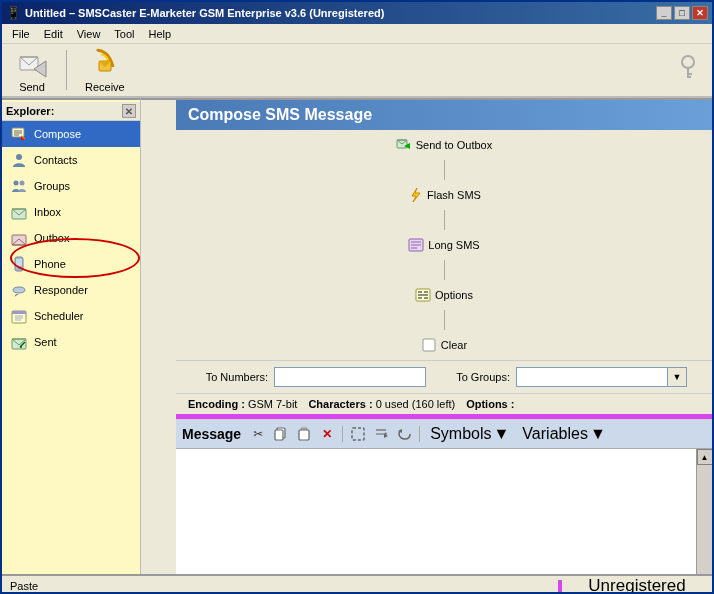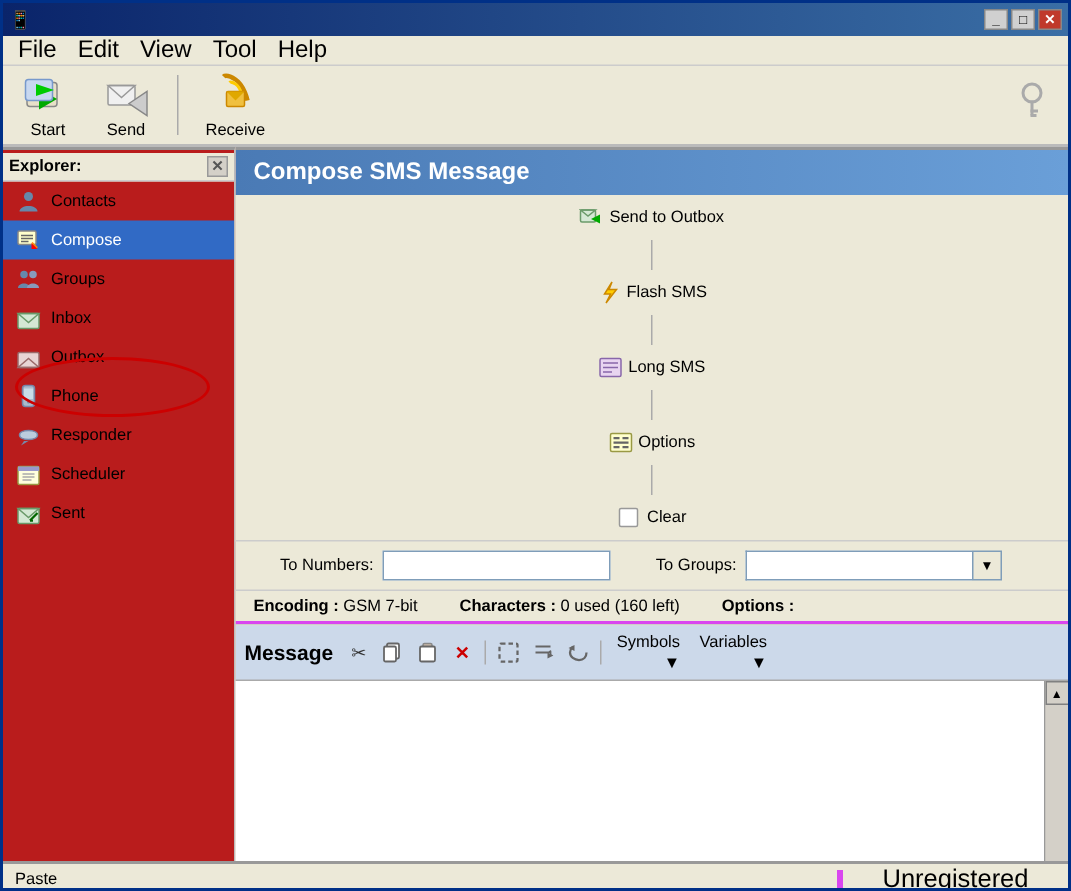--- a/index.html
+++ b/index.html
@@ -52,21 +52,21 @@
       height: 20px;
       display: flex;
       align-items: center;
       padding: 0 4px;
       border-bottom: 1px solid #ccc;
       gap: 2px;
     }
     .menu-item {
       padding: 2px 6px;
       cursor: pointer;
-      font-size: 16px;
+      font-size: 11px;
     }
 
     
     .toolbar {
       background: #ece9d8;
       height: 54px;
       display: flex;
       align-items: center;
       padding: 4px 8px;
       gap: 8px;
@@ -96,22 +96,22 @@
     }
 
     
     .main-layout {
       display: flex;
       height: calc(594px - 22px - 20px - 54px - 22px);
     }
 
     
     .sidebar {
-      width: 155px;
-      background: #b91c1c;
+      width: 139px;
+      background: #fef9c3;
       border-right: 1px solid #bbb;
       border-top: 2px solid #999;
       padding-top: 2px;
       flex-shrink: 0;
     }
     .sidebar-header {
       display: flex;
       align-items: center;
       justify-content: space-between;
       padding: 2px 4px;
@@ -238,24 +238,24 @@
       cursor: pointer;
       font-size: 9px;
     }
 
     
     .status-area {
       padding: 4px 12px;
       display: flex;
       align-items: center;
       border-top: 1px solid #ccc;
-      border-bottom: 2px solid #d946ef;
-      font-size: 11px;
-      background: #ece9d8;
-      gap: 28px;
+      border-bottom: 5px solid #d946ef;
+      font-size: 11px;
+      background: #ece9d8;
+      gap: 11px;
     }
 
     
     .message-area {
       border-top: 1px solid #ccc;
       flex: 1;
     }
     .message-toolbar {
       background: #ccd9ea;
       padding: 3px 6px;
@@ -277,26 +277,25 @@
       background: #aaa;
       margin: 0 2px;
     }
     .msg-label {
       font-weight: bold;
       font-size: 14px;
       margin-right: 4px;
       text-align: center;
     }
     .msg-dropdown-btn {
-      display: flex; align-items: flex-end; gap: 2px;
+      display: flex; align-items: center; gap: 2px;
       cursor: pointer;
       padding: 1px 4px;
       border: 1px solid transparent;
-      font-size: 11px;
-      flex-direction: column;
+      font-size: 16px;
     }
 
     .message-editor {
       width: 100%;
       height: 170px;
       border: none;
       background: white;
       resize: none;
       padding: 4px;
       font-size: 11px;
@@ -350,68 +349,59 @@
       text-align: center;
     }
 
     
     svg { display: block; }
 
     .compose-content {
       display: flex;
       flex-direction: column;
       height: 100%;
+      padding-left: 35px;
     }
 
     .red-oval {
       position: absolute;
       border: 2px solid #cc0000;
       border-radius: 50%;
       width: 130px;
       height: 40px;
       top: 140px;
       left: 8px;
       pointer-events: none;
     }
   </style>
 </head>
 <body>
 
 <div class="title-bar">
   <div class="title-bar-left">
     <span style="font-size:12px;">📱</span>
+    <span>Untitled – SMSCaster E-Marketer GSM Enterprise v3.6 (Unregistered)</span>
   </div>
   <div class="title-bar-controls">
     <div class="tb-btn">_</div>
     <div class="tb-btn">□</div>
     <div class="tb-btn close">✕</div>
   </div>
 </div>
 
 <div class="menu-bar">
   <span class="menu-item">File</span>
   <span class="menu-item">Edit</span>
   <span class="menu-item">View</span>
   <span class="menu-item">Tool</span>
   <span class="menu-item">Help</span>
 </div>
 
 <div class="toolbar">
 
-  <div class="toolbar-btn">
-    <div class="toolbar-icon">
-      <svg width="32" height="32" viewBox="0 0 32 32">
-        <rect x="2" y="8" width="20" height="16" rx="2" fill="#e8e0c8" stroke="#888" stroke-width="1"></rect>
-        <polygon points="10,12 22,19 10,26" fill="#00aa00"></polygon>
-        <rect x="1" y="6" width="18" height="14" rx="2" fill="#c8d8f0" stroke="#7799cc" stroke-width="1"></rect>
-        <polygon points="8,9 20,13 8,17" fill="#00cc00"></polygon>
-      </svg>
-    </div>
-    <span>Start</span>
-  </div>
 
   <div class="toolbar-btn">
     <div class="toolbar-icon">
       <svg width="32" height="32" viewBox="0 0 32 32">
         <rect x="4" y="10" width="18" height="13" rx="1" fill="#f0f0f0" stroke="#999" stroke-width="1"></rect>
         <polygon points="4,10 13,18 22,10" fill="none" stroke="#999" stroke-width="1"></polygon>
         <polygon points="18,22 30,14 30,30" fill="#cccccc" stroke="#888" stroke-width="1"></polygon>
       </svg>
     </div>
     <span>Send</span>
@@ -444,42 +434,42 @@
 <div class="main-layout" style="position:relative;">
 
   <div class="red-oval"></div>
 
   <div class="sidebar">
     <div class="sidebar-header">
       <span>Explorer:</span>
       <div class="sidebar-close">✕</div>
     </div>
 
-    <div class="sidebar-item">
-      <div class="sidebar-icon">
-        <svg width="16" height="16" viewBox="0 0 16 16">
-          <circle cx="8" cy="5" r="3" fill="#6688aa"></circle>
-          <path d="M2 15 C2 10 14 10 14 15" fill="#6688aa"></path>
-        </svg>
-      </div>
-      <span>Contacts</span>
-    </div>
-
     <div class="sidebar-item active">
       <div class="sidebar-icon">
         <svg width="16" height="16" viewBox="0 0 16 16">
           <rect x="1" y="2" width="12" height="9" rx="1" fill="#ffffcc" stroke="#888" stroke-width="1"></rect>
           <line x1="3" y1="5" x2="11" y2="5" stroke="#666" stroke-width="1"></line>
           <line x1="3" y1="7" x2="11" y2="7" stroke="#666" stroke-width="1"></line>
           <line x1="3" y1="9" x2="8" y2="9" stroke="#666" stroke-width="1"></line>
           <polygon points="10,10 14,14 10,14" fill="#ff0000"></polygon>
           <rect x="10" y="10" width="1" height="5" fill="#ff8800" transform="rotate(-45 10 10)"></rect>
         </svg>
       </div>
       <span>Compose</span>
+    </div>
+
+    <div class="sidebar-item">
+      <div class="sidebar-icon">
+        <svg width="16" height="16" viewBox="0 0 16 16">
+          <circle cx="8" cy="5" r="3" fill="#6688aa"></circle>
+          <path d="M2 15 C2 10 14 10 14 15" fill="#6688aa"></path>
+        </svg>
+      </div>
+      <span>Contacts</span>
     </div>
 
     <div class="sidebar-item">
       <div class="sidebar-icon">
         <svg width="16" height="16" viewBox="0 0 16 16">
           <circle cx="5" cy="5" r="2.5" fill="#6688aa"></circle>
           <circle cx="11" cy="5" r="2.5" fill="#8899bb"></circle>
           <path d="M1 14 C1 10 9 10 9 14" fill="#6688aa"></path>
           <path d="M7 14 C7 10 15 10 15 14" fill="#8899bb"></path>
         </svg>

